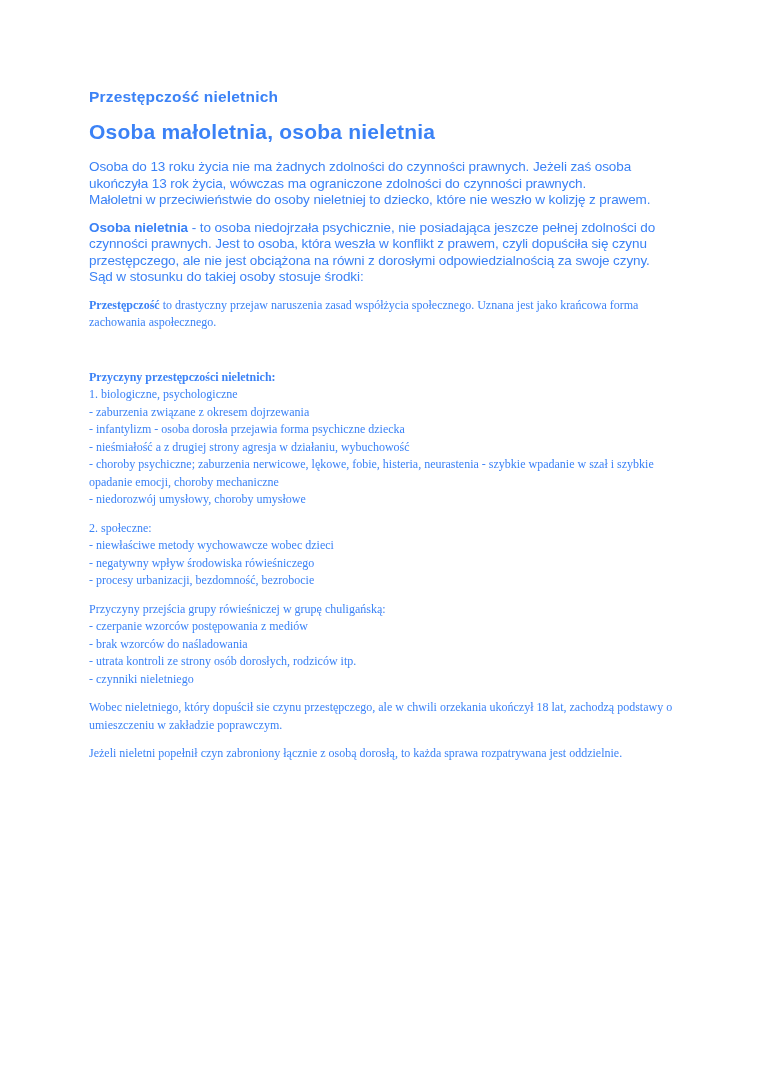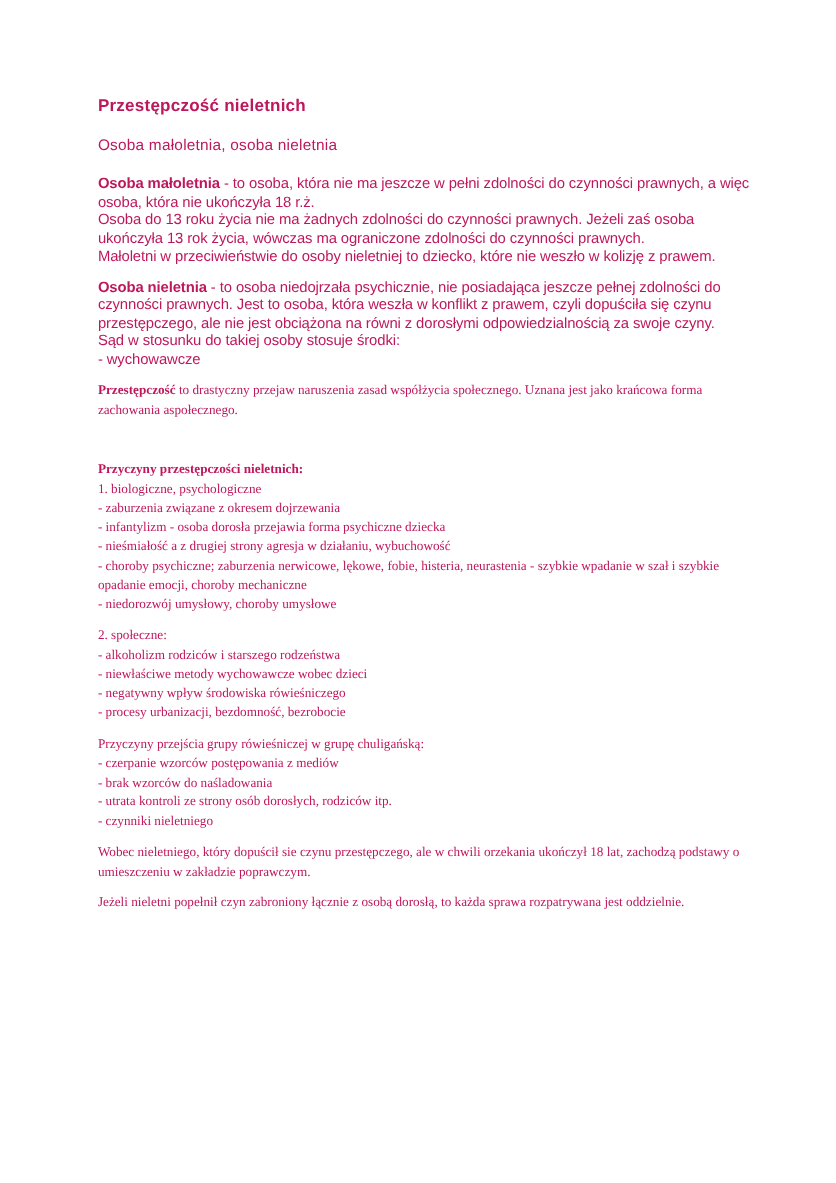--- a/index.html
+++ b/index.html
@@ -10,21 +10,21 @@
   body {
     width: 760px;
     height: 1075px;
     overflow: hidden;
   }
   .page {
     box-sizing: border-box;
     width: 760px;
     height: 930px;
     background: #ffffff;
-    color: #be185d;
+    color: #3b82f6;
     padding: 88px 70px 0 89px;
   }
   .block {
     margin: 0 0 11px 0;
   }
   .sans {
     font-family: "Liberation Sans", "DejaVu Sans", sans-serif;
     font-size: 13.5px;
     line-height: 16.5px;
     letter-spacing: -0.1px;
@@ -35,22 +35,22 @@
     line-height: 17.5px;
   }
   .heading-1 {
     font-weight: bold;
     font-size: 15.5px;
     line-height: 18px;
     margin-bottom: 15px;
     letter-spacing: 0.2px;
   }
   .heading-2 {
-    font-weight: normal;
-    font-size: 14px;
+    font-weight: bold;
+    font-size: 21px;
     line-height: 21px;
     margin-bottom: 17px;
     letter-spacing: 0.2px;
   }
   .gap-large {
     margin-top: 37px;
   }
   .line {
     min-height: 1em;
   }
@@ -61,44 +61,41 @@
 
 <div class="page">
   <div id="doc-blocks">
       <div class="block sans heading-1">
         <div class="line">Przestępczość nieletnich</div>
       </div>
       <div class="block sans heading-2">
         <div class="line">Osoba małoletnia, osoba nieletnia</div>
       </div>
       <div class="block sans paragraph">
-        <div class="line"><strong>Osoba małoletnia</strong> - to osoba, która nie ma jeszcze w pełni zdolności do czynności prawnych, a więc osoba, która nie ukończyła 18 r.ż.</div>
         <div class="line">Osoba do 13 roku życia nie ma żadnych zdolności do czynności prawnych. Jeżeli zaś osoba ukończyła 13 rok życia, wówczas ma ograniczone zdolności do czynności prawnych.</div>
         <div class="line">Małoletni w przeciwieństwie do osoby nieletniej to dziecko, które nie weszło w kolizję z prawem.</div>
       </div>
       <div class="block sans paragraph">
         <div class="line"><strong>Osoba nieletnia</strong> - to osoba niedojrzała psychicznie, nie posiadająca jeszcze pełnej zdolności do czynności prawnych. Jest to osoba, która weszła w konflikt z prawem, czyli dopuściła się czynu przestępczego, ale nie jest obciążona na równi z dorosłymi odpowiedzialnością za swoje czyny.</div>
         <div class="line">Sąd w stosunku do takiej osoby stosuje środki:</div>
-        <div class="line">- wychowawcze</div>
       </div>
       <div class="block serif paragraph">
         <div class="line"><strong>Przestępczość</strong> to drastyczny przejaw naruszenia zasad współżycia społecznego. Uznana jest jako krańcowa forma zachowania aspołecznego.</div>
       </div>
       <div class="block serif paragraph gap-large">
         <div class="line"><strong>Przyczyny przestępczości nieletnich:</strong></div>
         <div class="line">1. biologiczne, psychologiczne</div>
         <div class="line">- zaburzenia związane z okresem dojrzewania</div>
         <div class="line">- infantylizm - osoba dorosła przejawia forma psychiczne dziecka</div>
         <div class="line">- nieśmiałość a z drugiej strony agresja w działaniu, wybuchowość</div>
         <div class="line">- choroby psychiczne; zaburzenia nerwicowe, lękowe, fobie, histeria, neurastenia - szybkie wpadanie w szał i szybkie opadanie emocji, choroby mechaniczne</div>
         <div class="line">- niedorozwój umysłowy, choroby umysłowe</div>
       </div>
       <div class="block serif paragraph">
         <div class="line">2. społeczne:</div>
-        <div class="line">- alkoholizm rodziców i starszego rodzeństwa</div>
         <div class="line">- niewłaściwe metody wychowawcze wobec dzieci</div>
         <div class="line">- negatywny wpływ środowiska rówieśniczego</div>
         <div class="line">- procesy urbanizacji, bezdomność, bezrobocie</div>
       </div>
       <div class="block serif paragraph">
         <div class="line">Przyczyny przejścia grupy rówieśniczej w grupę chuligańską:</div>
         <div class="line">- czerpanie wzorców postępowania z mediów</div>
         <div class="line">- brak wzorców do naśladowania</div>
         <div class="line">- utrata kontroli ze strony osób dorosłych, rodziców itp.</div>
         <div class="line">- czynniki nieletniego</div>

